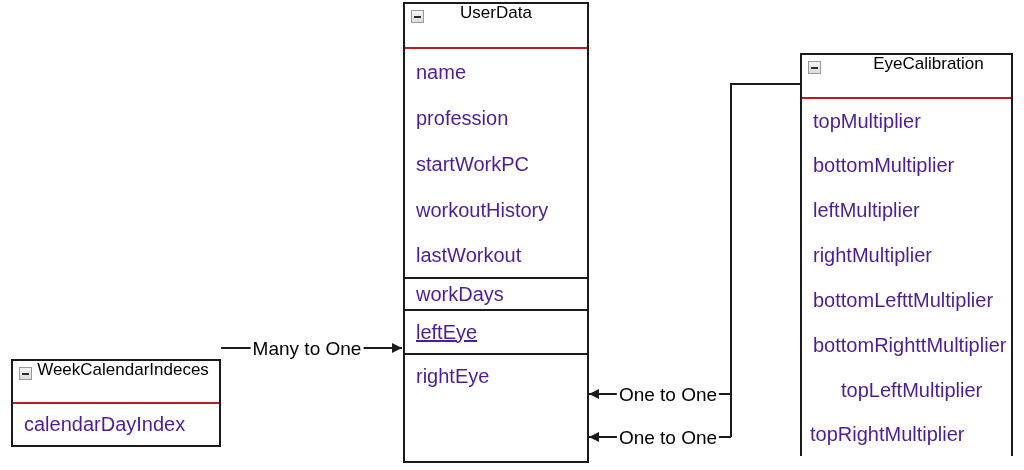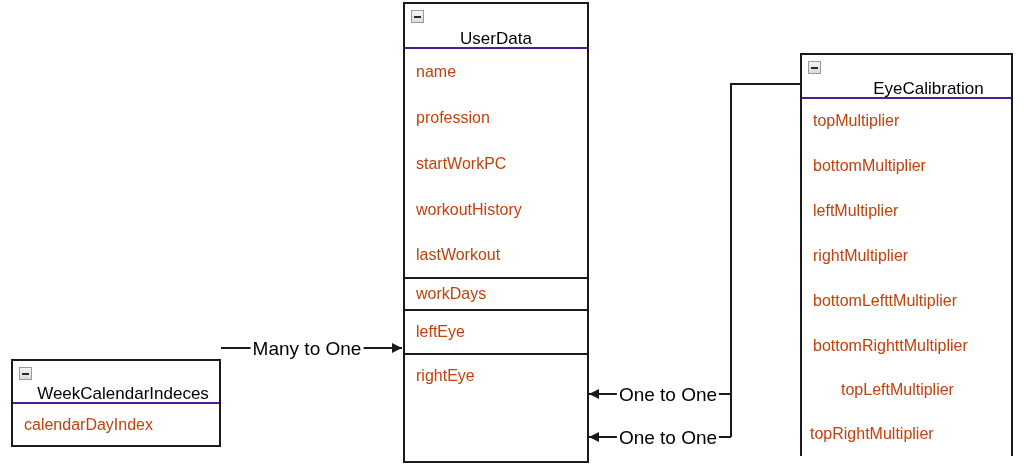--- a/index.html
+++ b/index.html
@@ -21,23 +21,23 @@
   
   .entity {
     position: absolute;
     box-sizing: border-box;
     background: #ffffff;
     border: 2px solid #1a1a1a;
   }
   .entity-header {
     position: relative;
     box-sizing: border-box;
-    border-bottom: 2px solid #4c1d95;
+    border-bottom: 2px solid #b91c1c;
     display: flex;
-    align-items: flex-end;
+    align-items: flex-start;
     justify-content: center;
     background: #ffffff;
   }
   .entity-title {
     font-size: 17px;
     color: #000000;
     line-height: 1;
     white-space: nowrap;
   }
   .collapse-icon {
@@ -62,22 +62,22 @@
   }
   .fields {
     position: relative;
     box-sizing: border-box;
   }
   .field {
     box-sizing: border-box;
     display: flex;
     align-items: center;
     padding-left: 11px;
-    font-size: 16px;
-    color: #c2410c;
+    font-size: 20px;
+    color: #4c1d95;
     white-space: nowrap;
     background: #ffffff;
   }
   .field.divided {
     border-top: 2px solid #1a1a1a;
   }
 
   
   #edges {
     position: absolute;
@@ -149,21 +149,21 @@
       <span class="collapse-icon"></span>
       <span class="entity-title">UserData</span>
     </div>
     <div class="fields">
       <div class="field" style="height:46px;">name</div>
       <div class="field" style="height:46px;">profession</div>
       <div class="field" style="height:46px;">startWorkPC</div>
       <div class="field" style="height:46px;">workoutHistory</div>
       <div class="field" style="height:44px;">lastWorkout</div>
       <div class="field divided" style="height:32px;">workDays</div>
-      <div class="field divided" style="height:44px;">leftEye</div>
+      <div class="field divided" style="height:44px;text-decoration:underline;">leftEye</div>
       <div class="field divided" style="height:44px;">rightEye</div>
     </div>
   </div>
 
   <div class="entity" id="entity-eye-calibration" style="left:800px; top:53px; width:213px; height:403px;">
     <div class="entity-header" style="height:44px;padding-left:44px;">
       <span class="collapse-icon"></span>
       <span class="entity-title">EyeCalibration</span>
     </div>
     <div class="fields">

